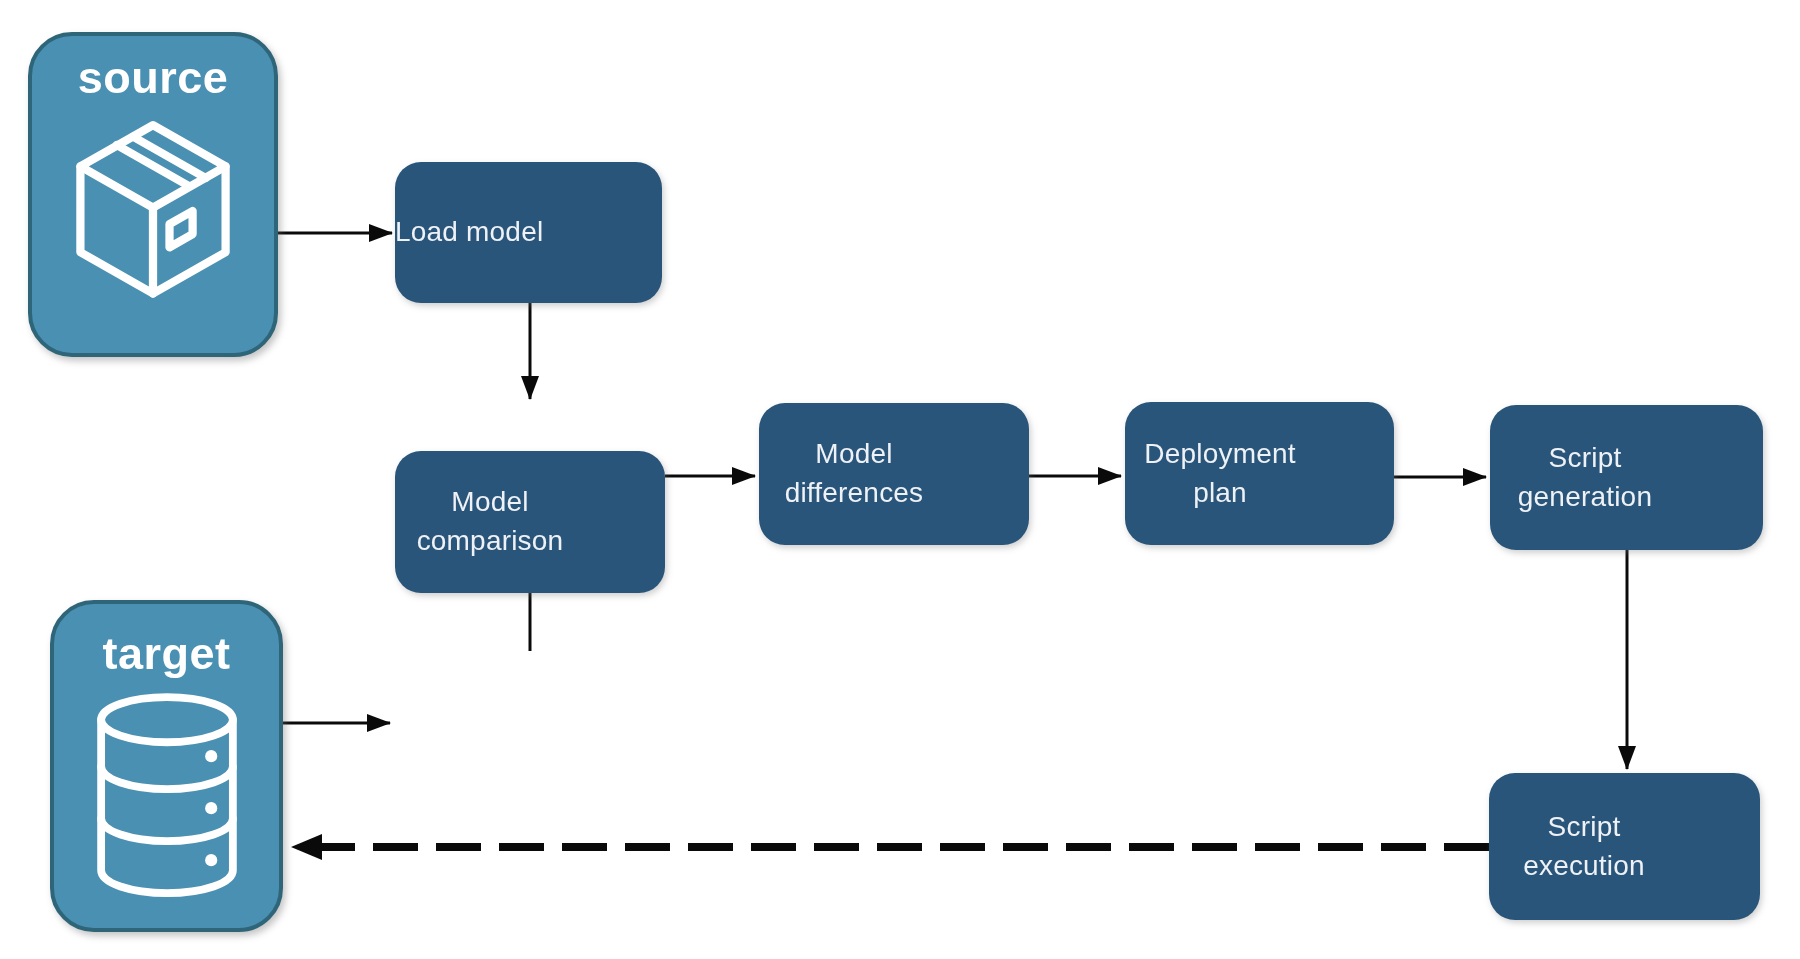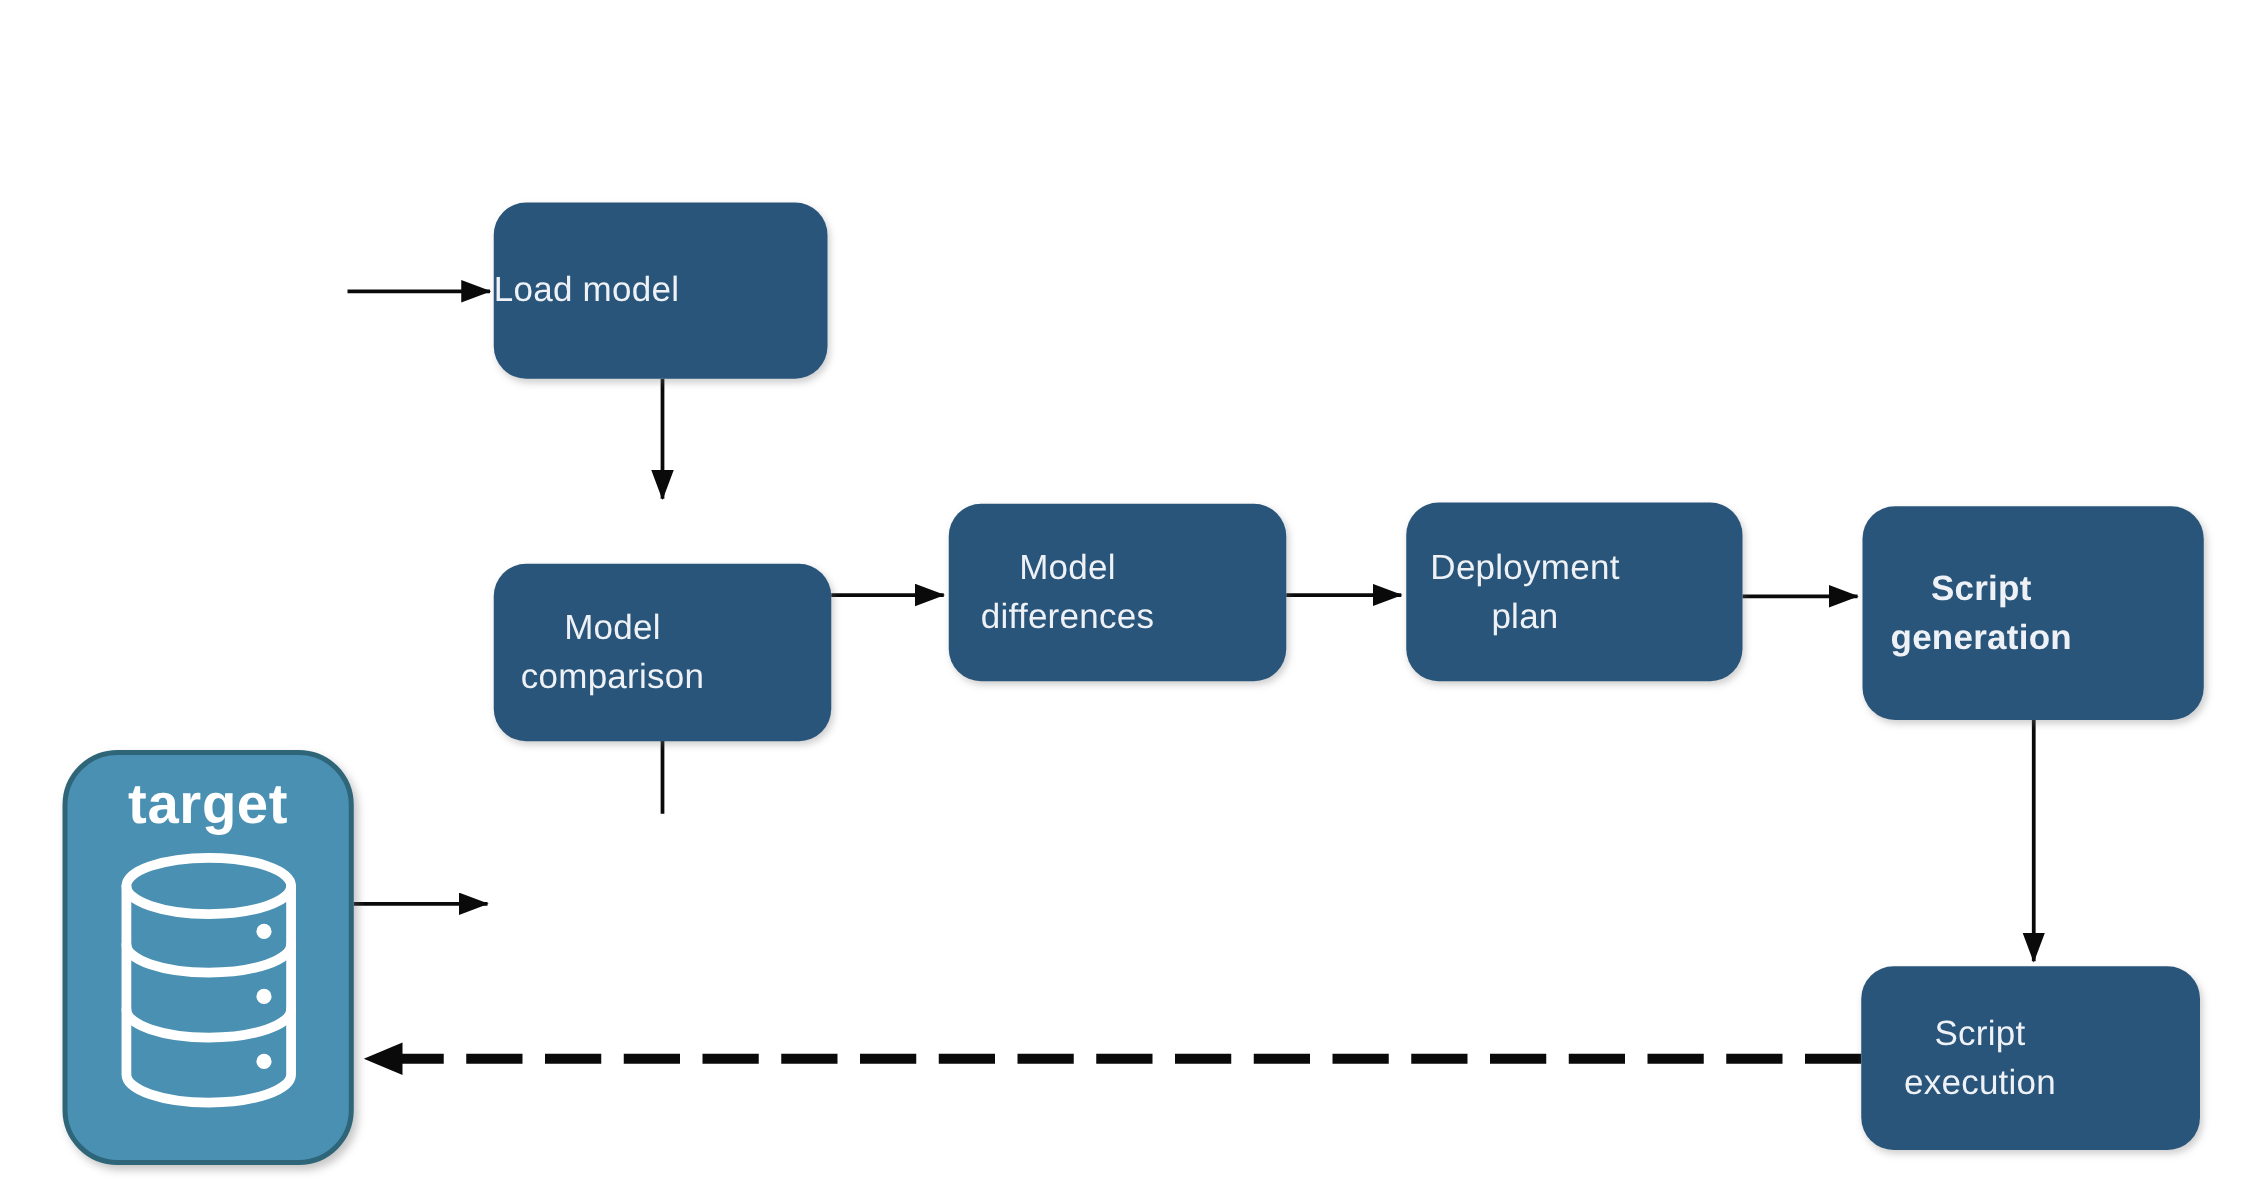--- a/index.html
+++ b/index.html
@@ -16,36 +16,36 @@
     box-shadow:2px 3px 6px rgba(120,120,120,.35);
   }
   .node-label{
     color:#eef1f5;font-size:28px;line-height:1.38;text-align:center;
     max-width:190px;letter-spacing:.2px;
   }
   #load-model       {left:395px;top:162px;width:267px;height:141px;}
   #model-comparison {left:395px;top:403px;width:270px;height:142px;margin-top:48px;}
   #model-differences{left:759px;top:403px;width:270px;height:142px;}
   #deployment-plan  {left:1125px;top:402px;width:269px;height:143px;}
-  #script-generation{left:1490px;top:405px;width:273px;height:171px;font-weight:bold;}
+  #script-generation{left:1490px;top:405px;width:273px;height:145px;}
   #reverse-engineer {left:395px;top:651px;width:270px;height:141px;}
   #script-execution {left:1489px;top:773px;width:271px;height:147px;}
 
   
   .endpoint{
     position:absolute;background:#4a90b2;border:4px solid #2e6579;
     border-radius:44px;box-sizing:border-box;
     display:flex;flex-direction:column;align-items:center;
     box-shadow:3px 4px 7px rgba(110,110,110,.4);
   }
   .endpoint-label{color:#ffffff;font-weight:bold;font-size:45px;letter-spacing:.5px;}
   #source{left:28px;top:32px;width:250px;height:325px;}
   #source .endpoint-label{margin-top:16px;}
   #target{left:50px;top:600px;width:233px;height:332px;}
-  #target .endpoint-label{margin-top:13px;}
+  #target .endpoint-label{margin-top:24px;}
 
   .icon-pkg{width:198px;height:198px;margin-top:8px;}
   .icon-db{width:158px;height:208px;margin-top:12px;}
 </style>
 </head>
 <body>
 
 <div class="canvas">
 
   <svg class="edges" viewBox="0 0 1800 959" xmlns="http://www.w3.org/2000/svg">
@@ -70,20 +70,31 @@
 
     <path d="M1627 550 V769" stroke="#0a0a0a" stroke-width="3" fill="none" marker-end="url(#arrow)"></path>
 
     <path d="M283 723 H390" stroke="#0a0a0a" stroke-width="3" fill="none" marker-end="url(#arrow)"></path>
 
     <path d="M530 651 V551" stroke="#0a0a0a" stroke-width="3" fill="none" marker-end="url(#arrow)"></path>
 
     <path d="M1489 847 H293" stroke="#0a0a0a" stroke-width="8" stroke-dasharray="45 18" fill="none" marker-end="url(#arrowBig)"></path>
   </svg>
 
+  <div class="endpoint" id="source">
+    <div class="endpoint-label">source</div>
+    <svg class="icon-pkg" viewBox="0 0 120 120" fill="none" stroke="#ffffff" stroke-width="5" stroke-linejoin="round" stroke-linecap="round" xmlns="http://www.w3.org/2000/svg">
+      <path d="M60 8 L104 33 L60 58 L16 33 Z"></path>
+      <path d="M16 33 L16 85 L60 110 L60 58"></path>
+      <path d="M104 33 L104 85 L60 110"></path>
+      <path d="M38 20 L82 45"></path>
+      <path d="M48 15 L92 40"></path>
+      <path d="M70 68 L84 60 L84 74 L70 82 Z"></path>
+    </svg>
+  </div>
 
   <div class="endpoint" id="target">
     <div class="endpoint-label">target</div>
     <svg class="icon-db" viewBox="0 0 170 240" fill="none" stroke="#ffffff" stroke-width="9" stroke-linecap="round" xmlns="http://www.w3.org/2000/svg">
       <ellipse cx="85" cy="32" rx="76" ry="26"></ellipse>
       <path d="M9 32 V206 A76 26 0 0 0 161 206 V32"></path>
       <path d="M9 86 A76 26 0 0 0 161 86"></path>
       <path d="M9 146 A76 26 0 0 0 161 146"></path>
       <circle cx="136" cy="74" r="7" fill="#ffffff" stroke="none"></circle>
       <circle cx="136" cy="134" r="7" fill="#ffffff" stroke="none"></circle>

